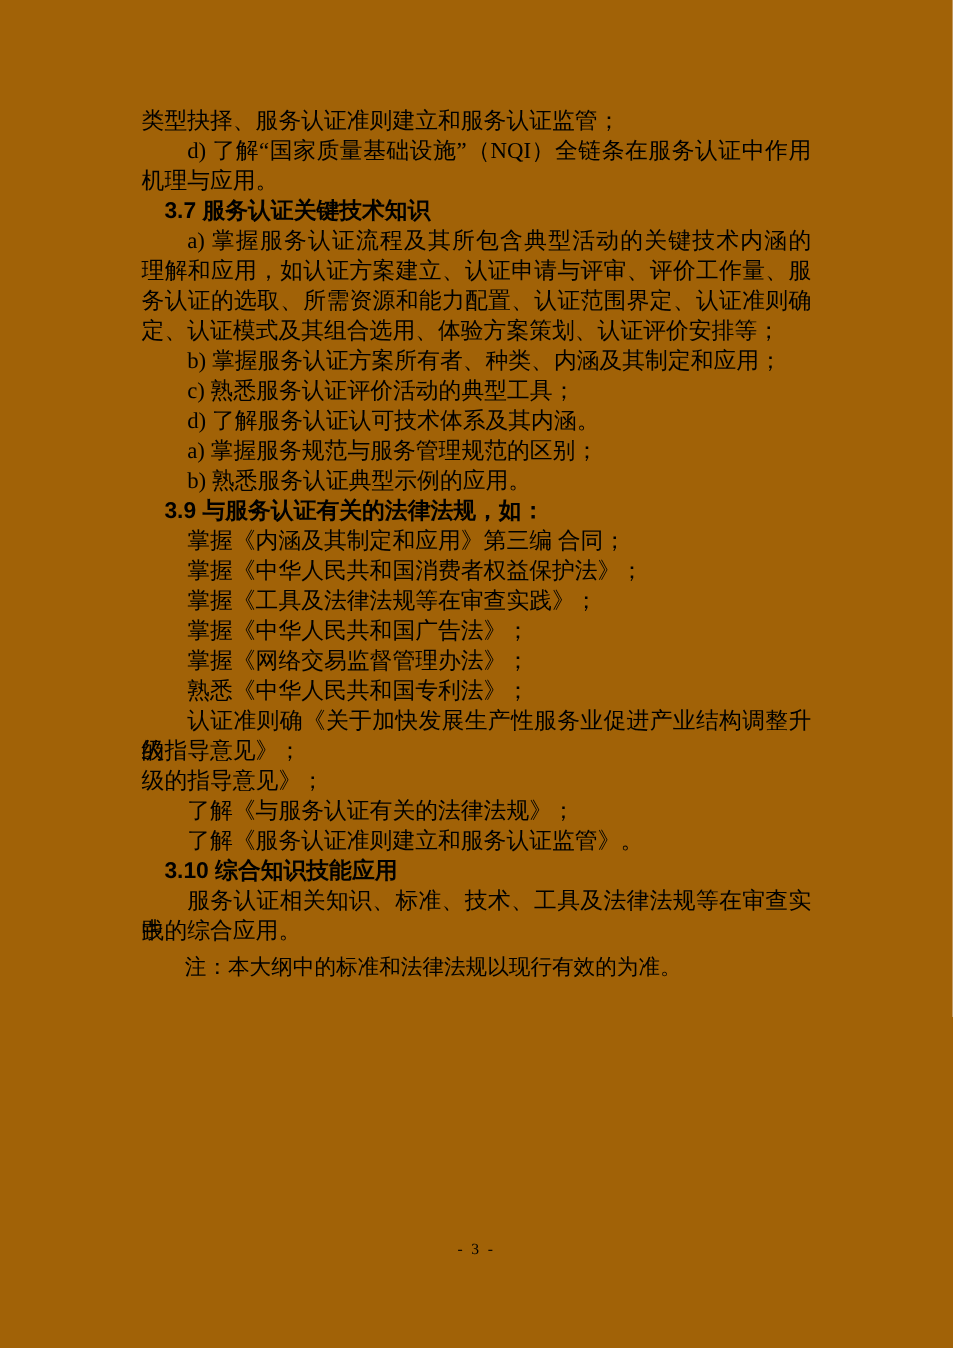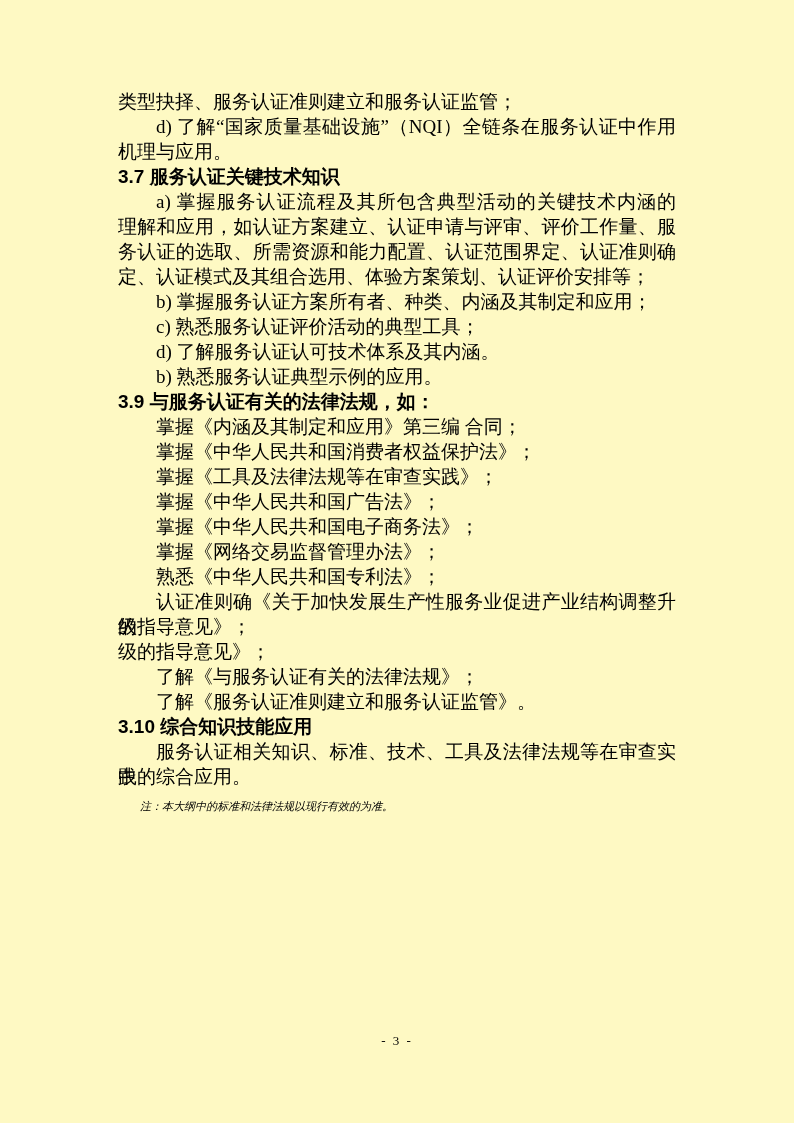--- a/index.html
+++ b/index.html
@@ -4,21 +4,21 @@
 <style>
   html, body {
     margin: 0;
     padding: 0;
     background: #ffffff;
   }
   .page {
     position: relative;
     width: 794px;
     height: 1123px;
-    background: #fef9c3;
+    background: #a16207;
     overflow: hidden;
     font-family: "Liberation Serif", "DejaVu Serif", serif;
     color: #000000;
   }
   .content {
     position: absolute;
     left: 118px;
     top: 89px;
     width: 558px;
   }
@@ -34,27 +34,27 @@
     text-align: justify;
     text-align-last: justify;
     
   }
   .line.ind {
     text-indent: 2em;
   }
   .line.heading {
     font-weight: bold;
     font-family: "Liberation Sans", "DejaVu Sans", sans-serif;
+    margin-left: 19px;
   }
   .line.note {
-    font-size: 11px;
+    font-size: 18px;
     height: 25px;
     line-height: 25px;
     margin-top: 5px;
-    font-style: italic;
   }
   .footer {
     position: absolute;
     left: 0;
     top: 1033px;
     width: 100%;
     text-align: center;
     font-size: 13px;
     letter-spacing: 2px;
     color: #000000;
@@ -69,27 +69,27 @@
       <div class="line body ind just">d) 了解“国家质量基础设施”（NQI）全链条在服务认证中作用</div>
       <div class="line body">机理与应用。</div>
       <div class="line heading">3.7 服务认证关键技术知识</div>
       <div class="line body ind just">a) 掌握服务认证流程及其所包含典型活动的关键技术内涵的</div>
       <div class="line body just">理解和应用，如认证方案建立、认证申请与评审、评价工作量、服</div>
       <div class="line body just">务认证的选取、所需资源和能力配置、认证范围界定、认证准则确</div>
       <div class="line body">定、认证模式及其组合选用、体验方案策划、认证评价安排等；</div>
       <div class="line body ind">b) 掌握服务认证方案所有者、种类、内涵及其制定和应用；</div>
       <div class="line body ind">c) 熟悉服务认证评价活动的典型工具；</div>
       <div class="line body ind">d) 了解服务认证认可技术体系及其内涵。</div>
+      <div class="line body ind">a) 掌握服务规范与服务管理规范的区别；</div>
       <div class="line body ind">b) 熟悉服务认证典型示例的应用。</div>
       <div class="line heading">3.9 与服务认证有关的法律法规，如：</div>
       <div class="line body ind">掌握《内涵及其制定和应用》第三编 合同；</div>
       <div class="line body ind">掌握《中华人民共和国消费者权益保护法》；</div>
       <div class="line body ind">掌握《工具及法律法规等在审查实践》；</div>
       <div class="line body ind">掌握《中华人民共和国广告法》；</div>
-      <div class="line body ind">掌握《中华人民共和国电子商务法》；</div>
       <div class="line body ind">掌握《网络交易监督管理办法》；</div>
       <div class="line body ind">熟悉《中华人民共和国专利法》；</div>
       <div class="line body ind just">认证准则确《关于加快发展生产性服务业促进产业结构调整升级</div>
       <div class="line body">的指导意见》；</div>
       <div class="line body">级的指导意见》；</div>
       <div class="line body ind">了解《与服务认证有关的法律法规》；</div>
       <div class="line body ind">了解《服务认证准则建立和服务认证监管》。</div>
       <div class="line heading">3.10 综合知识技能应用</div>
       <div class="line body ind just">服务认证相关知识、标准、技术、工具及法律法规等在审查实践</div>
       <div class="line body">中的综合应用。</div>

